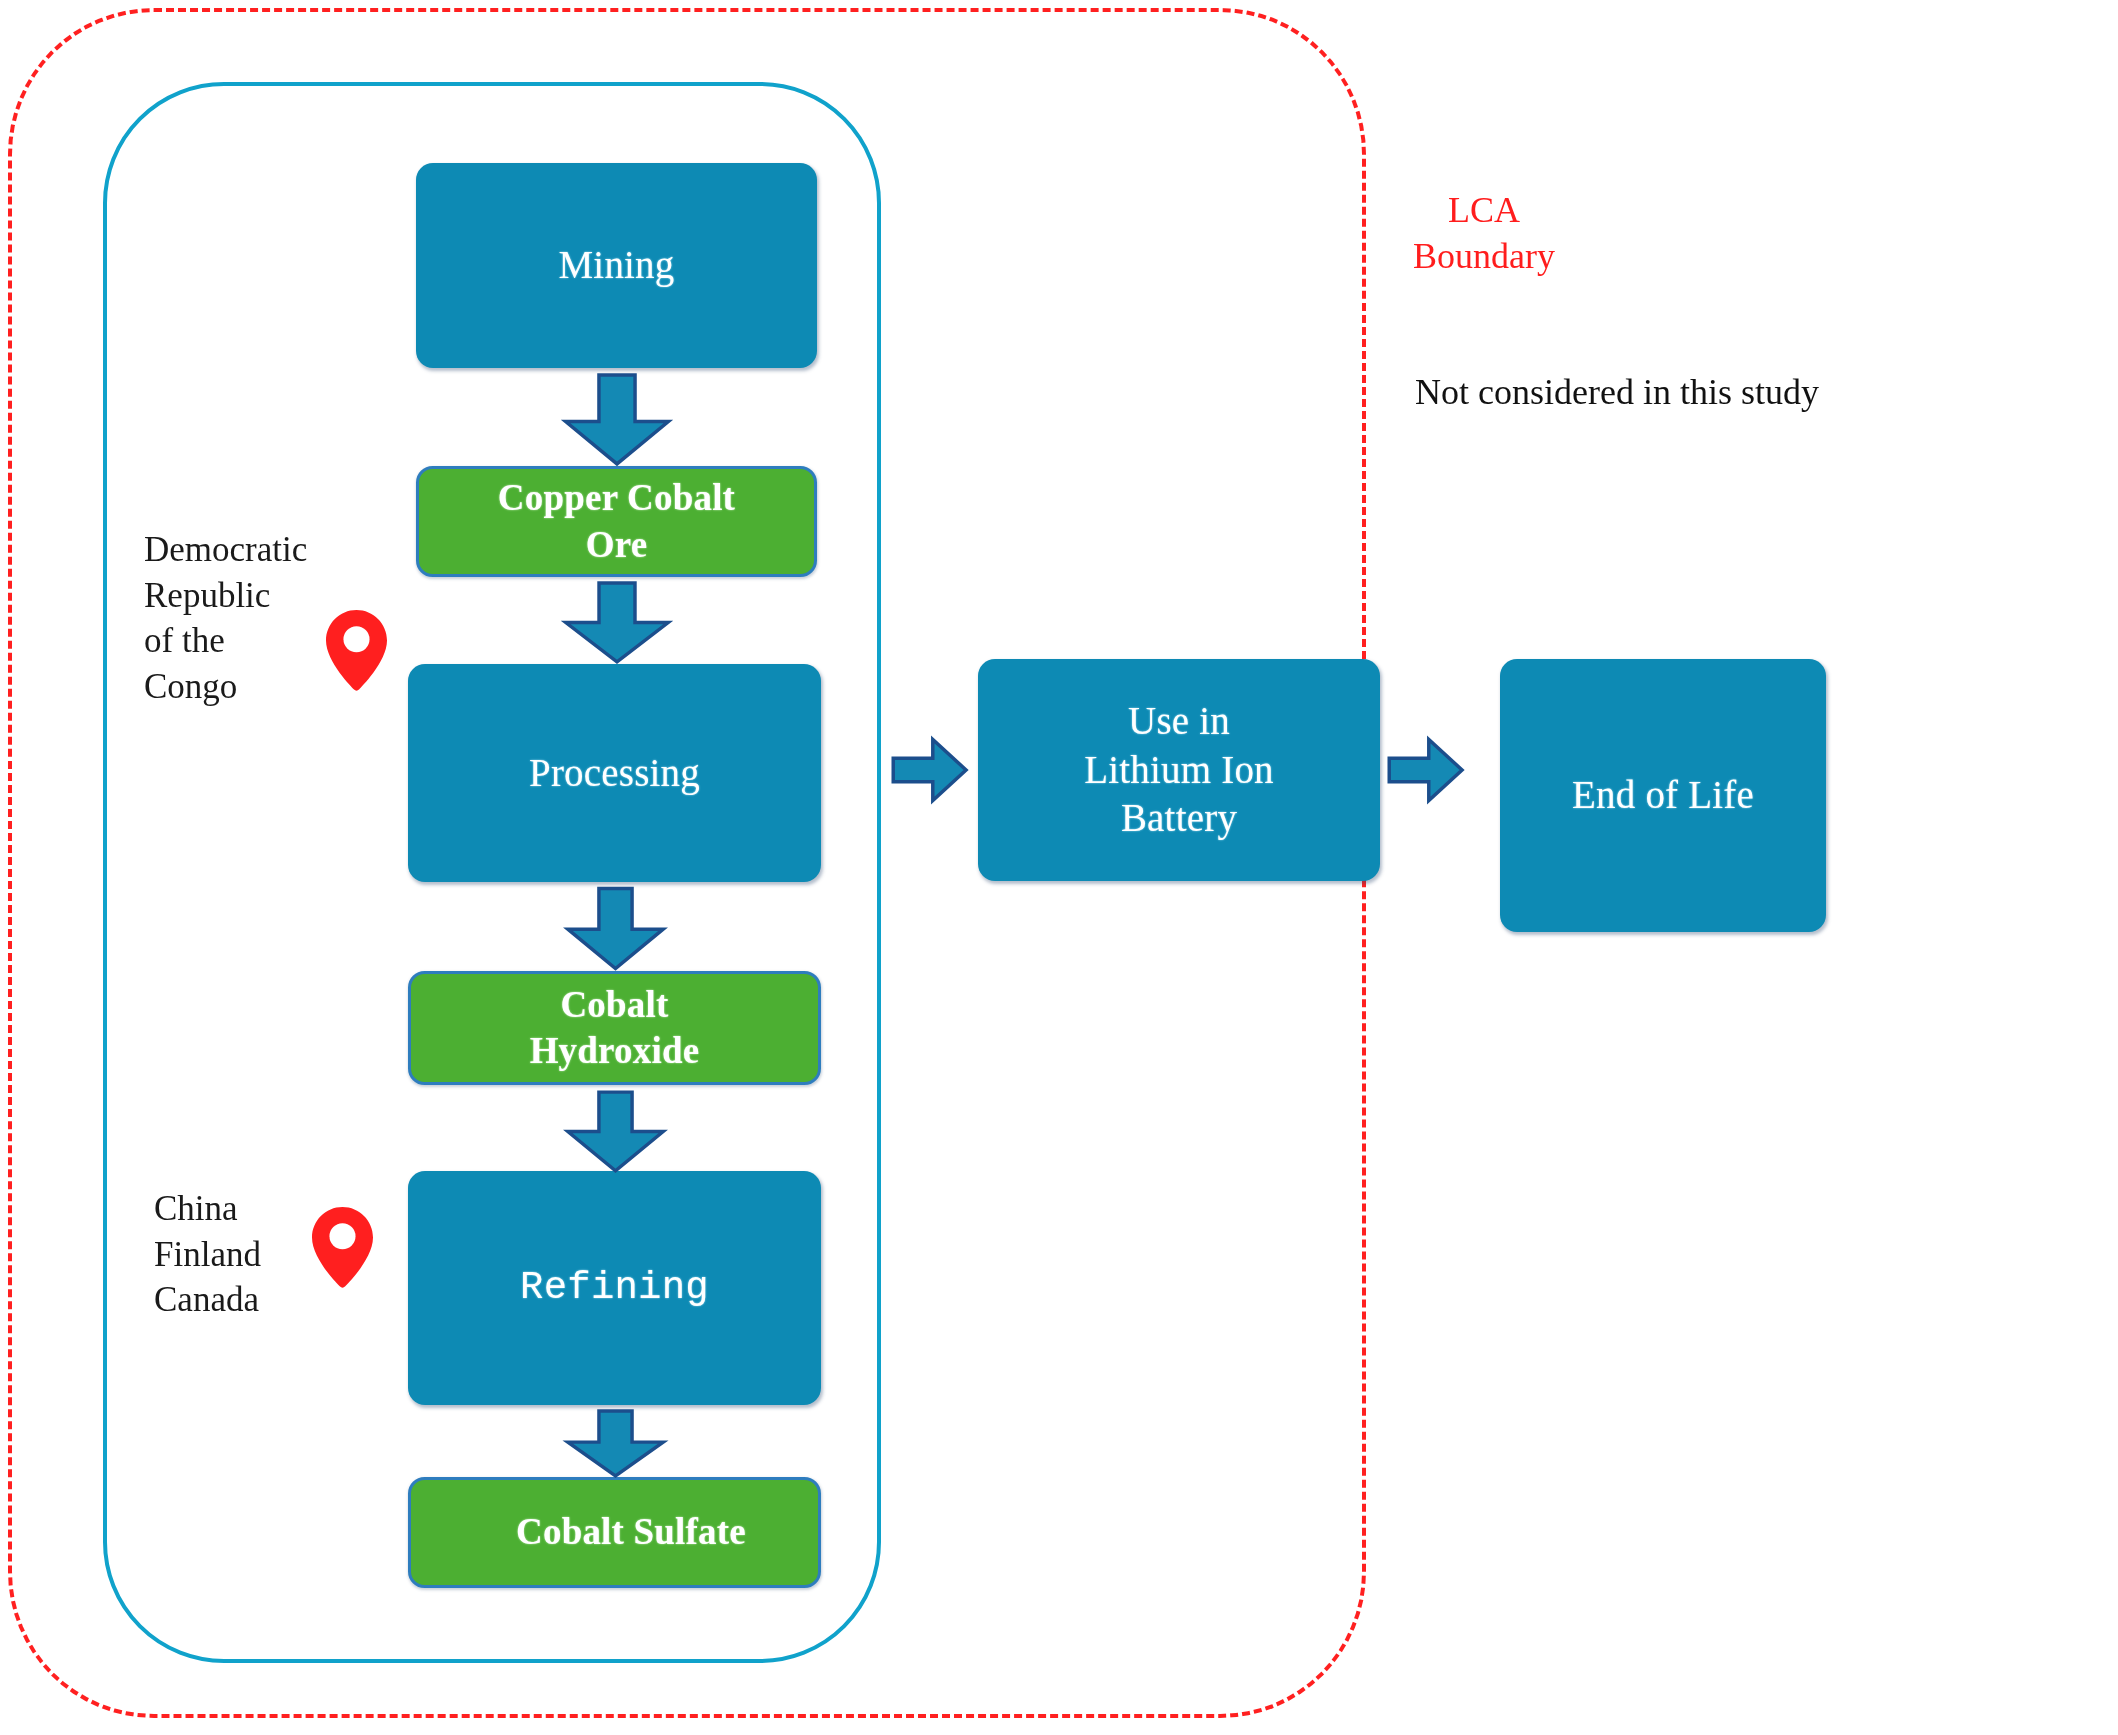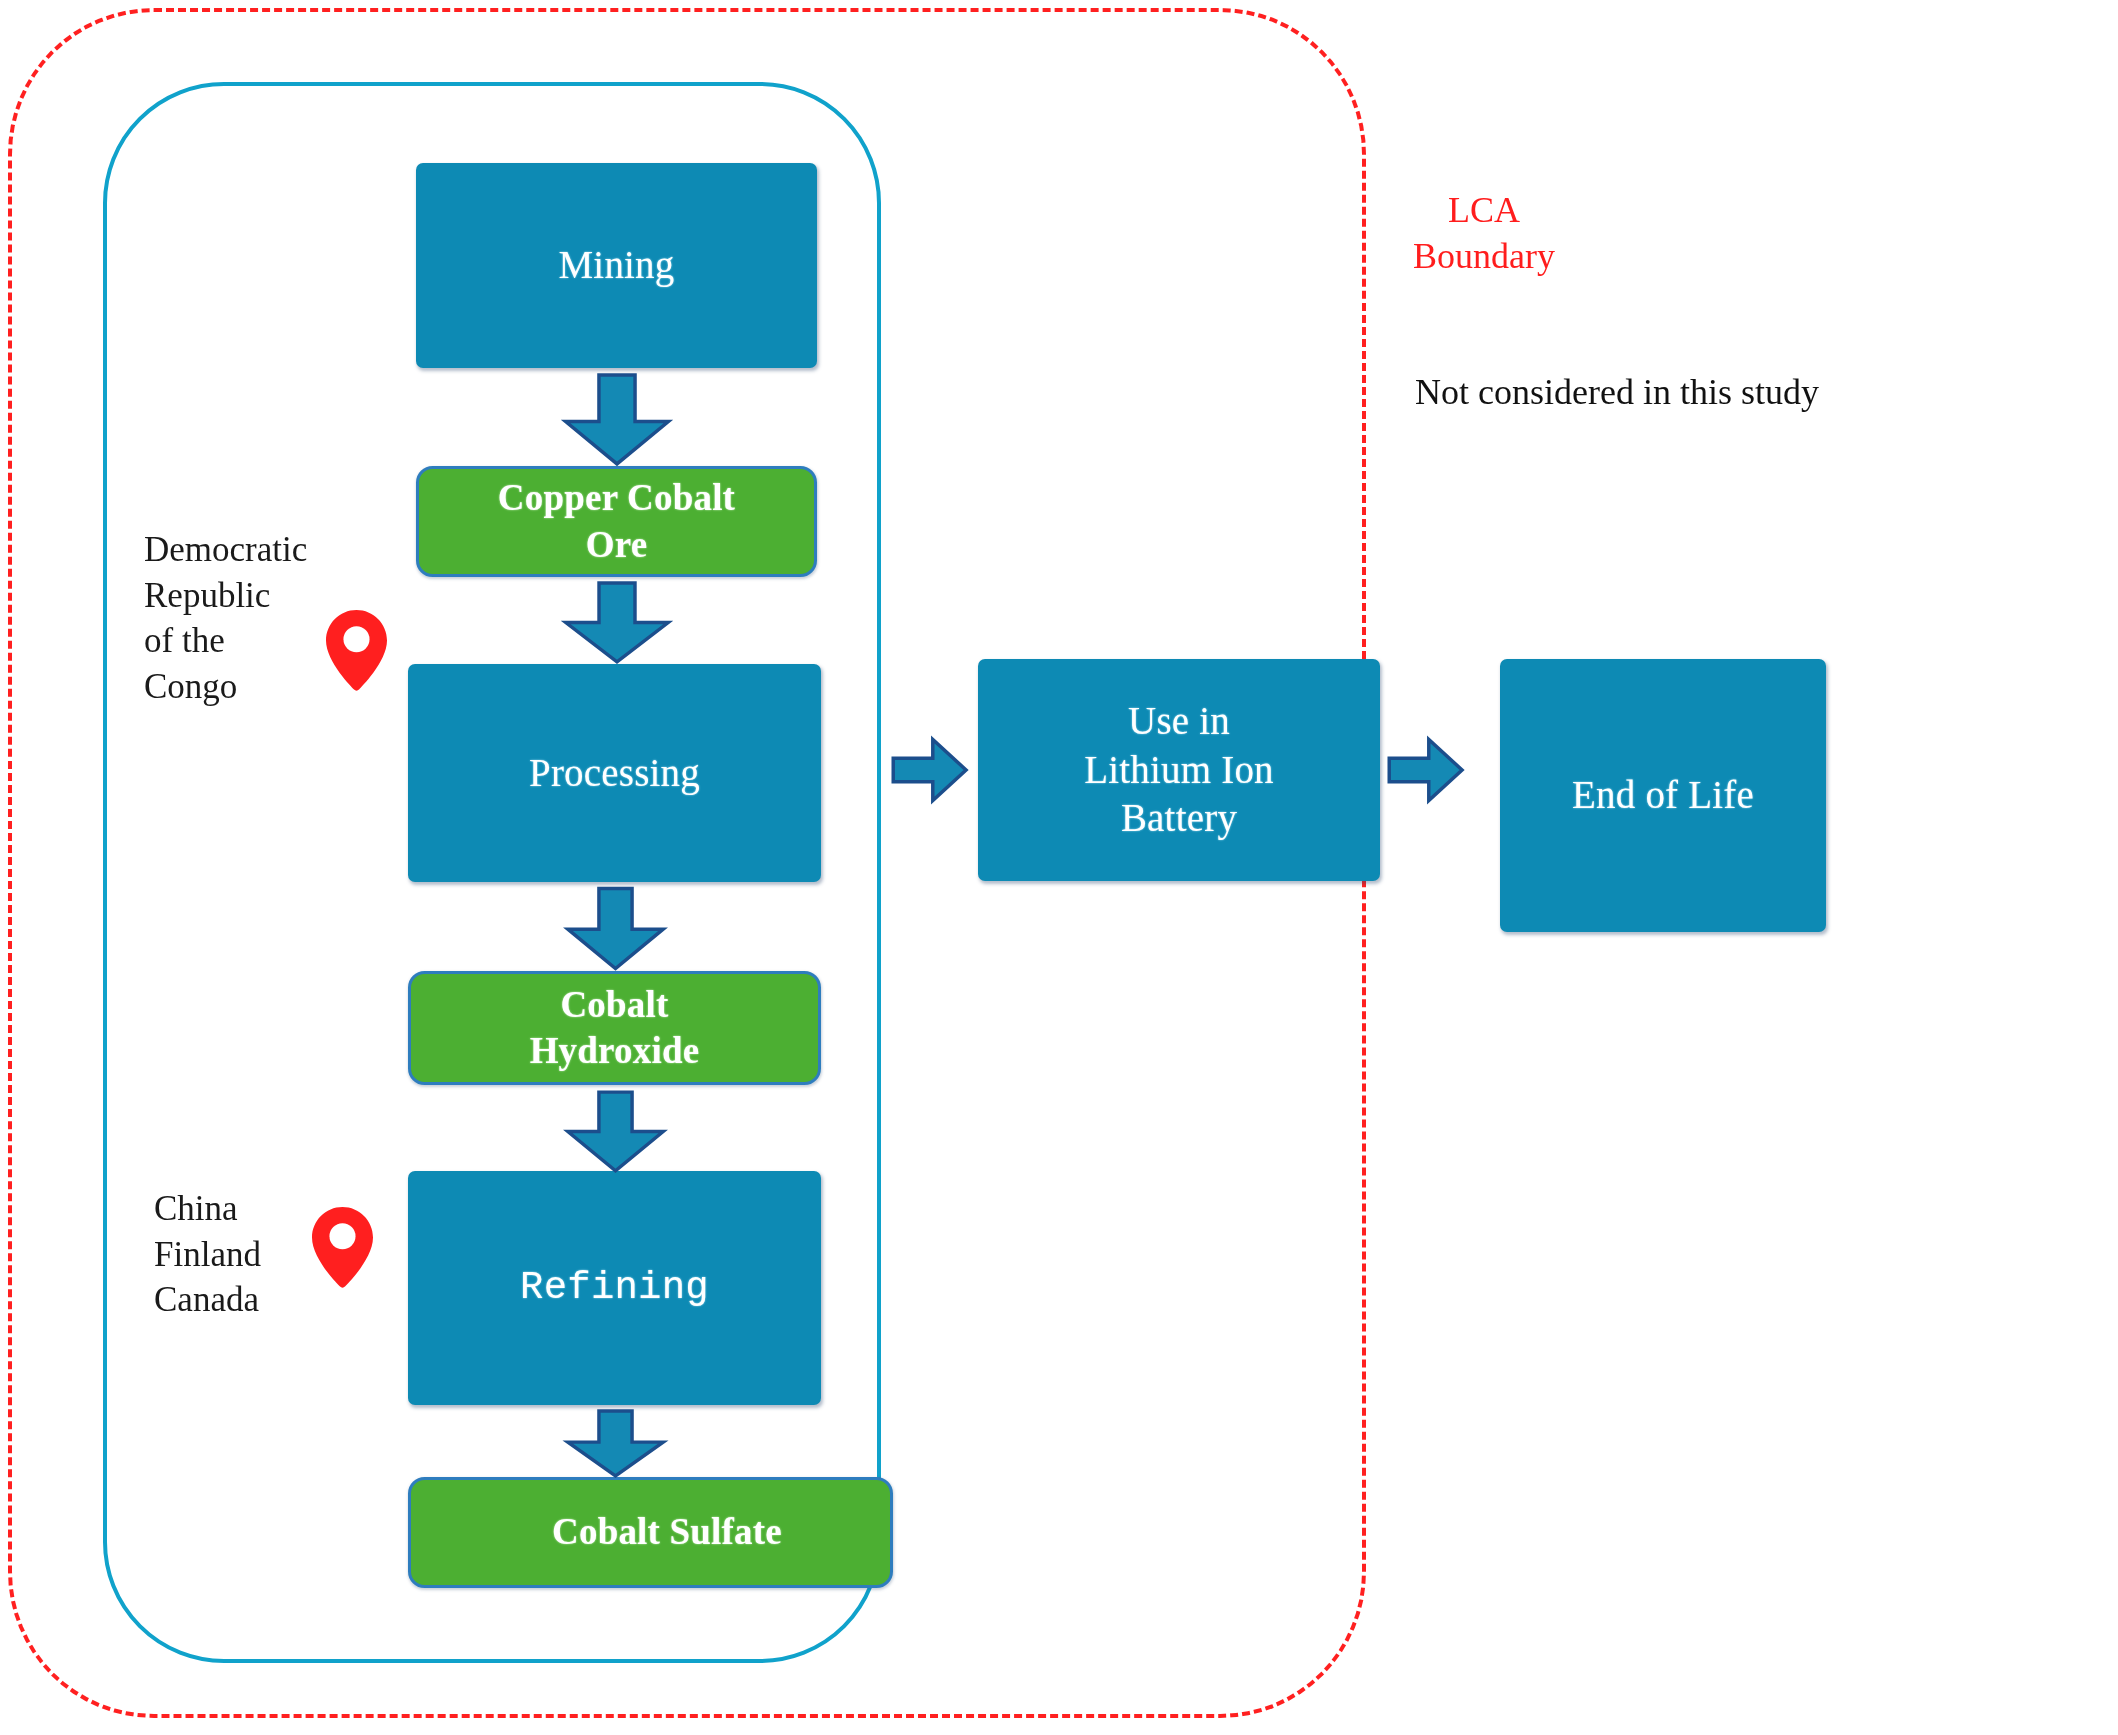--- a/index.html
+++ b/index.html
@@ -50,41 +50,41 @@
     align-items: center;
     justify-content: center;
     text-align: center;
     color: #ffffff;
     line-height: 1.25;
     letter-spacing: 0.2px;
     text-shadow: 0 0 2.1px rgba(180,235,255,.85);
   }
   .node.process {
     background: #0d8ab4;
-    border-radius: 7px;
+    border-radius: 17px;
     font-size: 39px;
     box-shadow: 1.4px 2.1px 3.5px rgba(40,70,110,.35);
   }
   .node.product {
     background: #4CAF32;
     border: 3.5px solid #2E7DBE;
     border-radius: 16.6px;
     font-size: 37px;
     box-shadow: 0.7px 1.4px 2.8px rgba(40,70,110,.25);
     text-shadow: 0 0 2.1px rgba(225,255,215,.8);
     font-weight: bold;
   }
 
   
   #n-mining       { left: 416px;  top: 163px;  width: 401px;  height: 205px; }
   #n-ore          { left: 416px;  top: 466px;  width: 401px;  height: 111px; }
   #n-processing   { left: 408px;  top: 664px;  width: 413px;  height: 218px; }
   #n-hydroxide    { left: 408px;  top: 971px; width: 413px;  height: 114px; }
   #n-refining     { left: 408px;  top: 1171px; width: 413px;  height: 234px; font-family: Liberation Mono, monospace; }
-  #n-sulfate      { left: 408px;  top: 1477px; width: 485px;  height: 111px; padding-left: 33px; }
+  #n-sulfate      { left: 408px;  top: 1477px; width: 413px;  height: 111px; padding-left: 33px; }
   #n-use          { left: 978px; top: 659px;  width: 402px;  height: 222px; }
   #n-eol          { left: 1500px; top: 659px;  width: 326px;  height: 273px; }
 
   
   .arrow { position: absolute; }
   .arrow svg { display: block; overflow: visible; }
   .arrow-poly { fill: #1489B4; stroke: #1C4E8C; stroke-width: 5; stroke-linejoin: miter; }
 
   #a-mining-ore     { left: 560px;  top: 373px;  }
   #a-ore-processing { left: 560px;  top: 581px;  }

